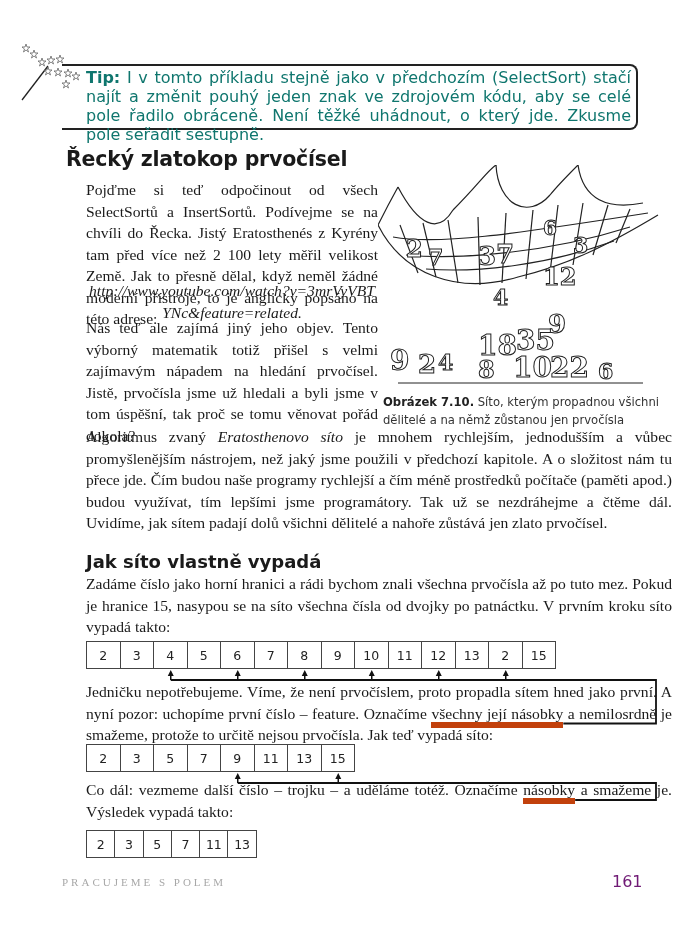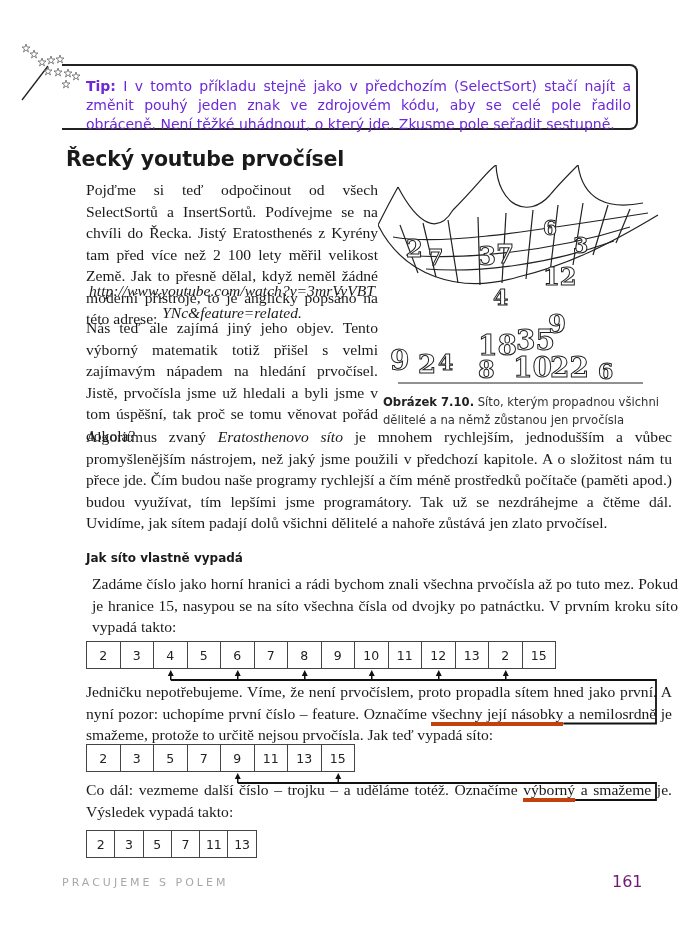--- a/index.html
+++ b/index.html
@@ -8,44 +8,44 @@
   .sans { font-family: "DejaVu Sans", "Liberation Sans", sans-serif; }
 
   
   #tip-box {
     position: absolute; left: 62px; top: 64px; width: 574px; height: 62px;
     border-top: 2px solid #222; border-bottom: 2px solid #222; border-right: 2px solid #222;
     border-top-right-radius: 8px; border-bottom-right-radius: 8px;
   }
   #tip-text {
     position: absolute; left: 86px; top: 68px; width: 545px;
-    font-size: 14px; line-height: 19px; color: #6d28d9; text-align: justify; margin-top: 9px;
+    font-size: 16px; line-height: 19px; color: #0f766e; text-align: justify;
   }
   #tip-text b { font-weight: bold; }
   #wand { position: absolute; left: 18px; top: 42px; width: 68px; height: 60px; }
 
   
   #section-title {
     position: absolute; left: 66px; top: 147px; font-size: 20.5px; font-weight: bold; letter-spacing: -0.2px;
   }
   .para {
     position: absolute; font-size: 15.6px; line-height: 21.5px; text-align: justify; color: #1a1a1a;
   }
   .para i { font-style: italic; }
   #para1 { left: 86px; top: 172px; width: 292px; margin-top: 7px; }
   #para1-url { left: 86px; top: 280px; width: 292px; font-style: italic; }
   #para2 { left: 86px; top: 317px; width: 292px; }
   #para3 { left: 86px; top: 426px; width: 586px; }
 
-  #subheading { position: absolute; left: 86px; top: 551px; font-size: 12px; font-weight: bold; }
-  #para4 { left: 92px; top: 573px; width: 586px; }
+  #subheading { position: absolute; left: 86px; top: 551px; font-size: 18px; font-weight: bold; }
+  #para4 { left: 86px; top: 573px; width: 586px; }
   #para5 { left: 86px; top: 681px; width: 586px; }
   #para6 { left: 86px; top: 779px; width: 586px; }
 
-  .underl { border-bottom: 4px solid #c2410c; }
+  .underl { border-bottom: 6px solid #c2410c; }
 
   
   #figure { position: absolute; left: 378px; top: 165px; width: 290px; height: 225px; }
   #figure-caption {
     position: absolute; left: 383px; top: 393px; width: 290px; font-size: 11.6px; line-height: 18px; color: #333;
   }
   #figure-caption b { color: #222; }
 
   
   .numrow { position: absolute; display: flex; border-top: 1px solid #444; border-bottom: 1px solid #444; border-left: 1px solid #444; }
@@ -55,21 +55,21 @@
   }
   #row1 { left: 86px; top: 641px; }
   #row1 .cell { width: 33.5px; }
   #row2 { left: 86px; top: 744px; }
   #row2 .cell { width: 33.5px; }
   #row3 { left: 86px; top: 830px; }
   #row3 .cell { width: 28.3px; }
 
   svg.overlay { position: absolute; left: 0; top: 0; width: 700px; height: 940px; pointer-events: none; }
 
-  #footer-left { position: absolute; left: 62px; top: 876px; font-size: 11px; letter-spacing: 3px; color: #a8a8a8; }
+  #footer-left { position: absolute; left: 62px; top: 876px; font-size: 11px; letter-spacing: 3px; color: #a8a8a8; font-family: Liberation Serif, serif; }
   #page-number { position: absolute; left: 612px; top: 872px; font-size: 16px; color: #701a75; }
 </style>
 </head>
 <body>
 
 <svg id="wand" viewBox="0 0 68 60">
   <line x1="4" y1="58" x2="30" y2="24" stroke="#222" stroke-width="1.3"></line>
   <g fill="none" stroke="#666" stroke-width="0.8">
     <polygon points="8,2 9,5 12,5 9.5,7 10.5,10 8,8 5.5,10 6.5,7 4,5 7,5"></polygon>
     <polygon points="16,8 17,11 20,11 17.5,13 18.5,16 16,14 13.5,16 14.5,13 12,11 15,11"></polygon>
@@ -79,21 +79,21 @@
     <polygon points="30,25 31,28 34,28 31.5,30 32.5,33 30,31 27.5,33 28.5,30 26,28 29,28"></polygon>
     <polygon points="40,26 41,29 44,29 41.5,31 42.5,34 40,32 37.5,34 38.5,31 36,29 39,29"></polygon>
     <polygon points="50,27 51,30 54,30 51.5,32 52.5,35 50,33 47.5,35 48.5,32 46,30 49,30"></polygon>
     <polygon points="58,30 59,33 62,33 59.5,35 60.5,38 58,36 55.5,38 56.5,35 54,33 57,33"></polygon>
     <polygon points="48,38 49,41 52,41 49.5,43 50.5,46 48,44 45.5,46 46.5,43 44,41 47,41"></polygon>
   </g>
 </svg>
 <div id="tip-box"></div>
 <div id="tip-text" class="sans"><b>Tip:</b><span> I v tomto příkladu stejně jako v předchozím (SelectSort) stačí najít a změnit pouhý jeden znak ve zdrojovém kódu, aby se celé pole řadilo obráceně. Není těžké uhádnout, o který jde. Zkusme pole seřadit sestupně.</span></div>
 
-<div id="section-title" class="sans">Řecký youtube prvočísel</div>
+<div id="section-title" class="sans">Řecký zlatokop prvočísel</div>
 <div id="para1" class="para serif">Pojďme si teď odpočinout od všech SelectSortů a InsertSortů. Podívejme se na chvíli do Řecka. Jistý Eratosthenés z Kyrény tam před více než 2 100 lety měřil velikost Země. Jak to přesně dělal, když neměl žádné moderní přístroje, to je anglicky popsáno na této adrese:</div>
 <div id="para1-url" class="para serif" style="text-align:center;word-break:break-all;"><span>http://www.youtube.com/watch?v=3mrVyVBTYNc&amp;feature=related</span><span>.</span></div>
 <div id="para2" class="para serif">Nás teď ale zajímá jiný jeho objev. Tento výborný matematik totiž přišel s velmi zajímavým nápadem na hledání prvočísel. Jistě, prvočísla jsme už hledali a byli jsme v tom úspěšní, tak proč se tomu věnovat pořád dokola?</div>
 
 <svg id="figure" viewBox="0 0 290 225">
   <g fill="none" stroke="#222" stroke-width="1.2">
     <path d="M20 22 C40 60, 60 70, 75 45"></path>
     <path d="M75 45 C 100 20, 110 5, 118 0"></path>
     <path d="M118 0 C 120 40, 150 55, 172 30"></path>
     <path d="M172 30 C 180 20, 190 10, 200 0"></path>
@@ -170,21 +170,21 @@
     <div class="cell">2</div>
     <div class="cell">3</div>
     <div class="cell">5</div>
     <div class="cell">7</div>
     <div class="cell">9</div>
     <div class="cell">11</div>
     <div class="cell">13</div>
     <div class="cell">15</div>
   </div>
 
-<div id="para6" class="para serif"><span>Co dál: vezmeme další číslo – trojku – a uděláme totéž. Označíme </span><span class="underl">výborný</span><span> a smažeme je. Výsledek vypadá takto:</span></div>
+<div id="para6" class="para serif"><span>Co dál: vezmeme další číslo – trojku – a uděláme totéž. Označíme </span><span class="underl">násobky</span><span> a smažeme je. Výsledek vypadá takto:</span></div>
 
 <div id="row3" class="numrow sans">
     <div class="cell">2</div>
     <div class="cell">3</div>
     <div class="cell">5</div>
     <div class="cell">7</div>
     <div class="cell">11</div>
     <div class="cell">13</div>
   </div>
 

